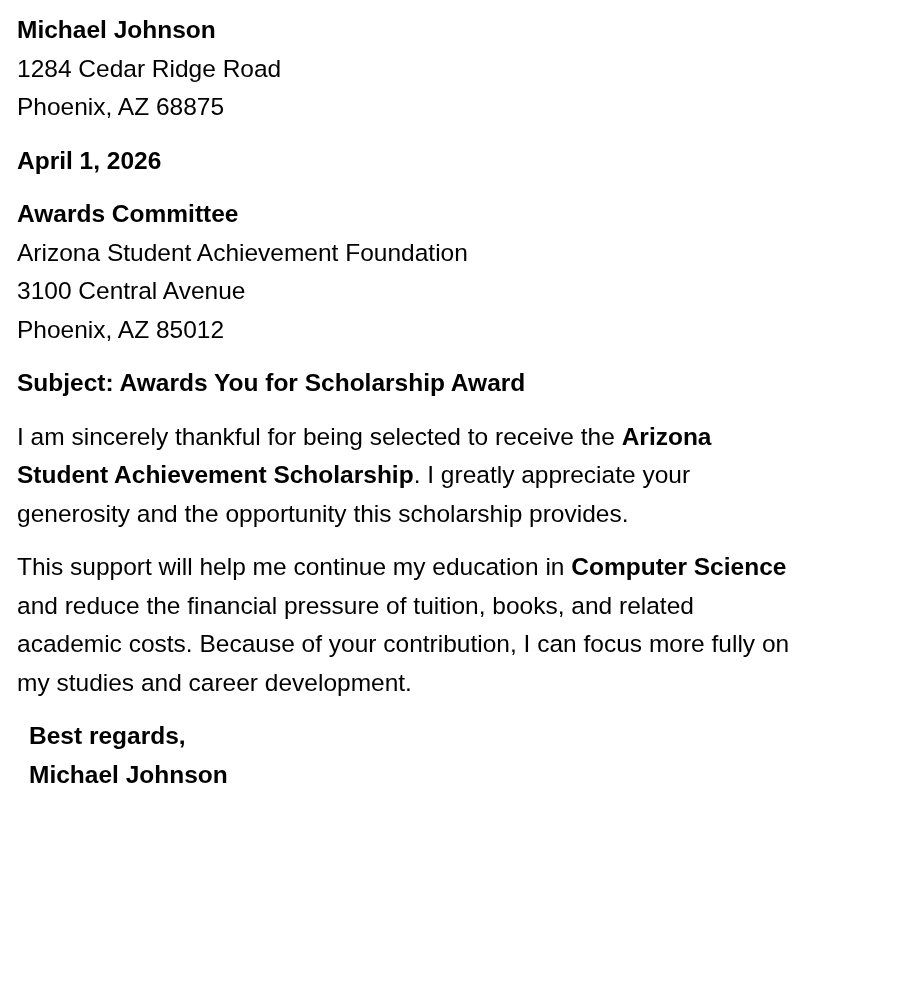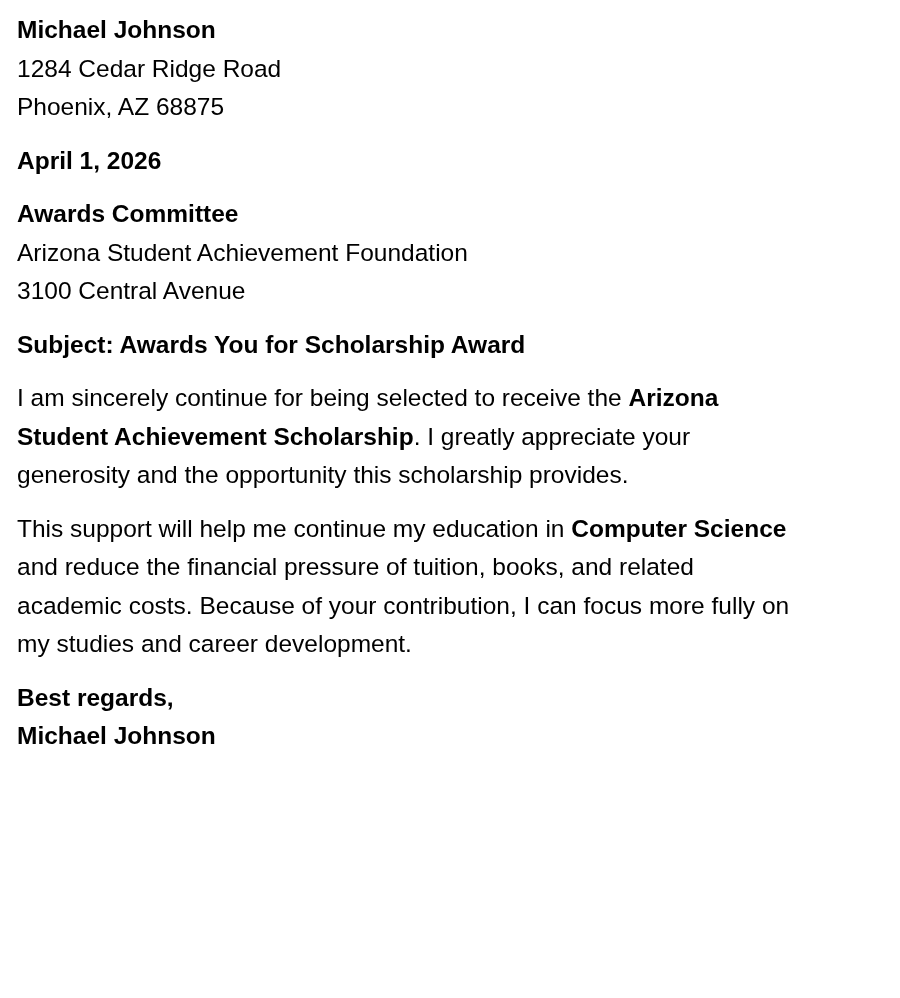--- a/index.html
+++ b/index.html
@@ -17,20 +17,21 @@
     font-size: 24.5px;
     line-height: 38.5px;
     padding: 11px 28px 0 17px;
     overflow: hidden;
   }
   .block {
     margin: 0 0 15px 0;
   }
   .block:last-child {
     margin-bottom: 0;
+    margin-left: 12px;
   }
   .para {
     margin: 0 0 15px 0;
   }
   b, .bold {
     font-weight: bold;
   }
   .line {
     display: block;
   }
@@ -45,27 +46,28 @@
     <span class="line">1284 Cedar Ridge Road</span>
     <span class="line">Phoenix, AZ 68875</span>
   </div>
 
   <div class="block bold">April 1, 2026</div>
 
   <div class="block">
     <span class="line bold">Awards Committee</span>
     <span class="line">Arizona Student Achievement Foundation</span>
     <span class="line">3100 Central Avenue</span>
+    <span class="line">Phoenix, AZ 85012</span>
   </div>
 
   <div class="block bold">Subject: Awards You for Scholarship Award</div>
 
 
   <div>
-      <p class="para"><span>I am sincerely continue for being selected to receive the </span><b>Arizona Student Achievement Scholarship</b><span>. I greatly appreciate your generosity and the opportunity this scholarship provides.</span></p>
+      <p class="para"><span>I am sincerely thankful for being selected to receive the </span><b>Arizona Student Achievement Scholarship</b><span>. I greatly appreciate your generosity and the opportunity this scholarship provides.</span></p>
       <p class="para"><span>This support will help me continue my education in </span><b>Computer Science</b><span> and reduce the financial pressure of tuition, books, and related academic costs. Because of your contribution, I can focus more fully on my studies and career development.</span></p>
     </div>
 
   <div class="block">
     <span class="line bold">Best regards,</span>
     <span class="line bold">Michael Johnson</span>
   </div>
 
 </div>
 

